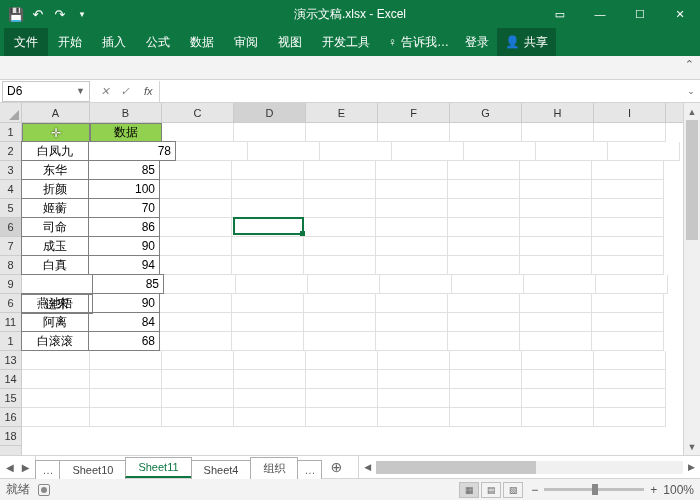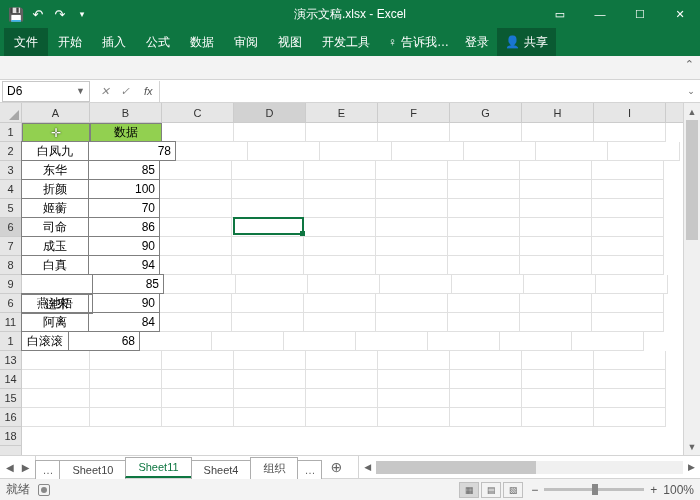--- a/index.html
+++ b/index.html
@@ -281,21 +281,21 @@
             <div class="cell b num" style="width: 72px;">84</div>
             <div class="cell" style="width: 72px;"></div>
             <div class="cell" style="width: 72px;"></div>
             <div class="cell" style="width: 72px;"></div>
             <div class="cell" style="width: 72px;"></div>
             <div class="cell" style="width: 72px;"></div>
             <div class="cell" style="width: 72px;"></div>
             <div class="cell" style="width: 72px;"></div>
           </div>
           <div class="row">
-            <div class="cell b ctr" style="width: 48px;">白滚滚</div>
+            <div class="cell b ctr" style="width: 68px;">白滚滚</div>
             <div class="cell b num" style="width: 72px;">68</div>
             <div class="cell" style="width: 72px;"></div>
             <div class="cell" style="width: 72px;"></div>
             <div class="cell" style="width: 72px;"></div>
             <div class="cell" style="width: 72px;"></div>
             <div class="cell" style="width: 72px;"></div>
             <div class="cell" style="width: 72px;"></div>
             <div class="cell" style="width: 72px;"></div>
           </div>
           <div class="row">

